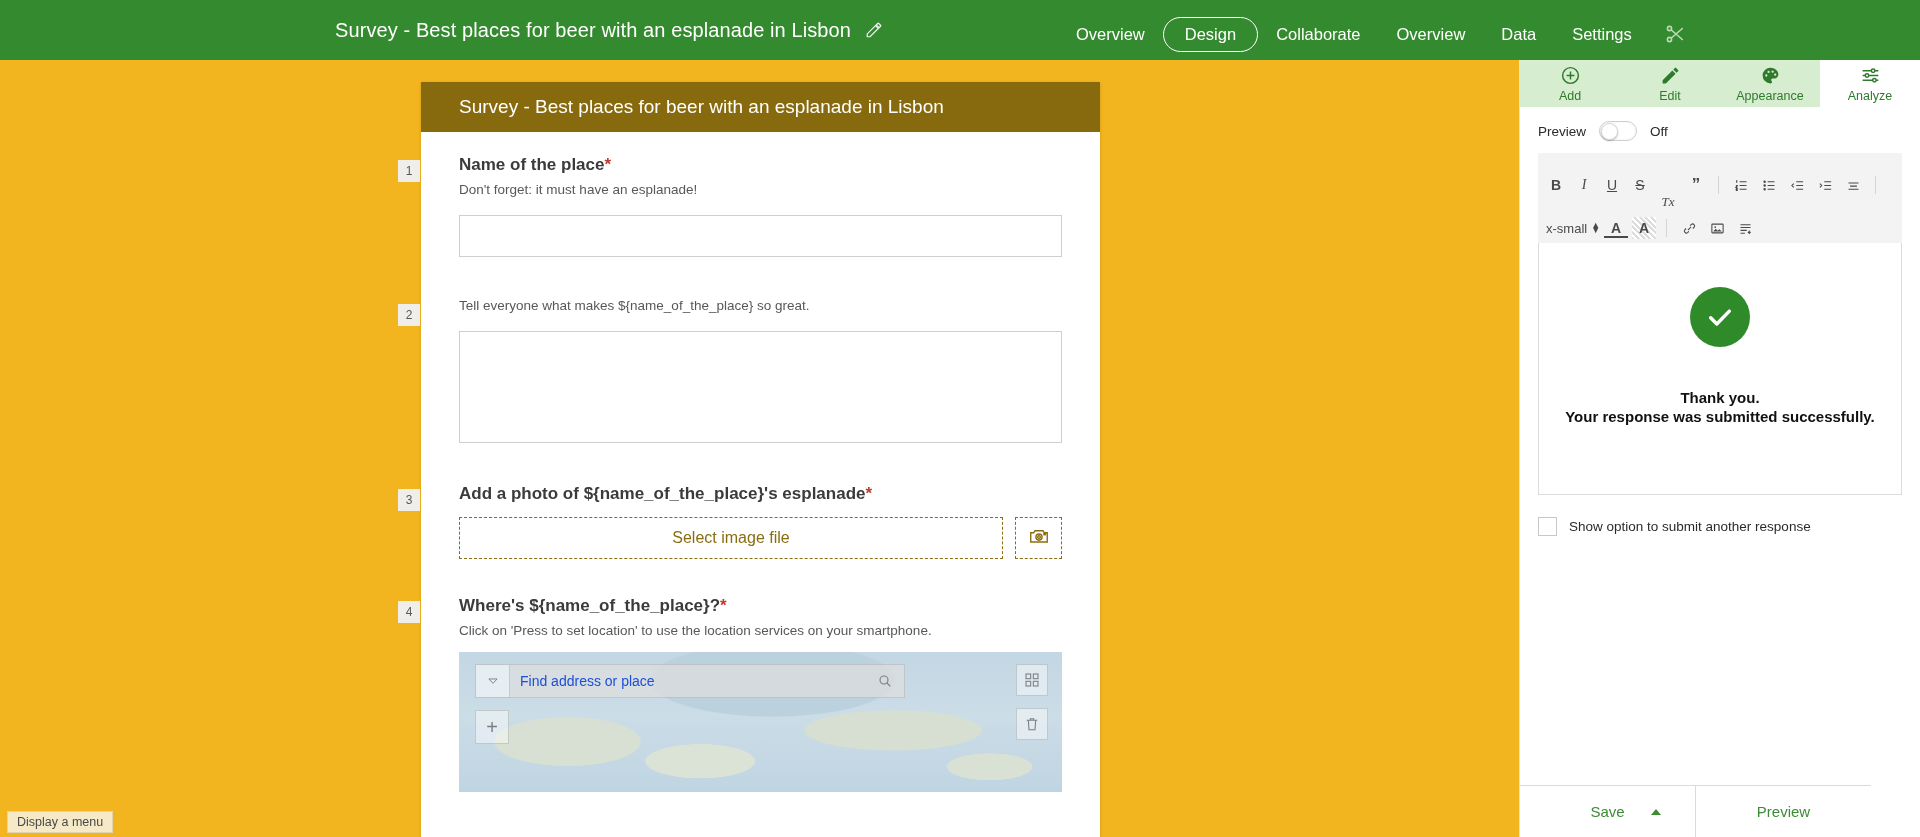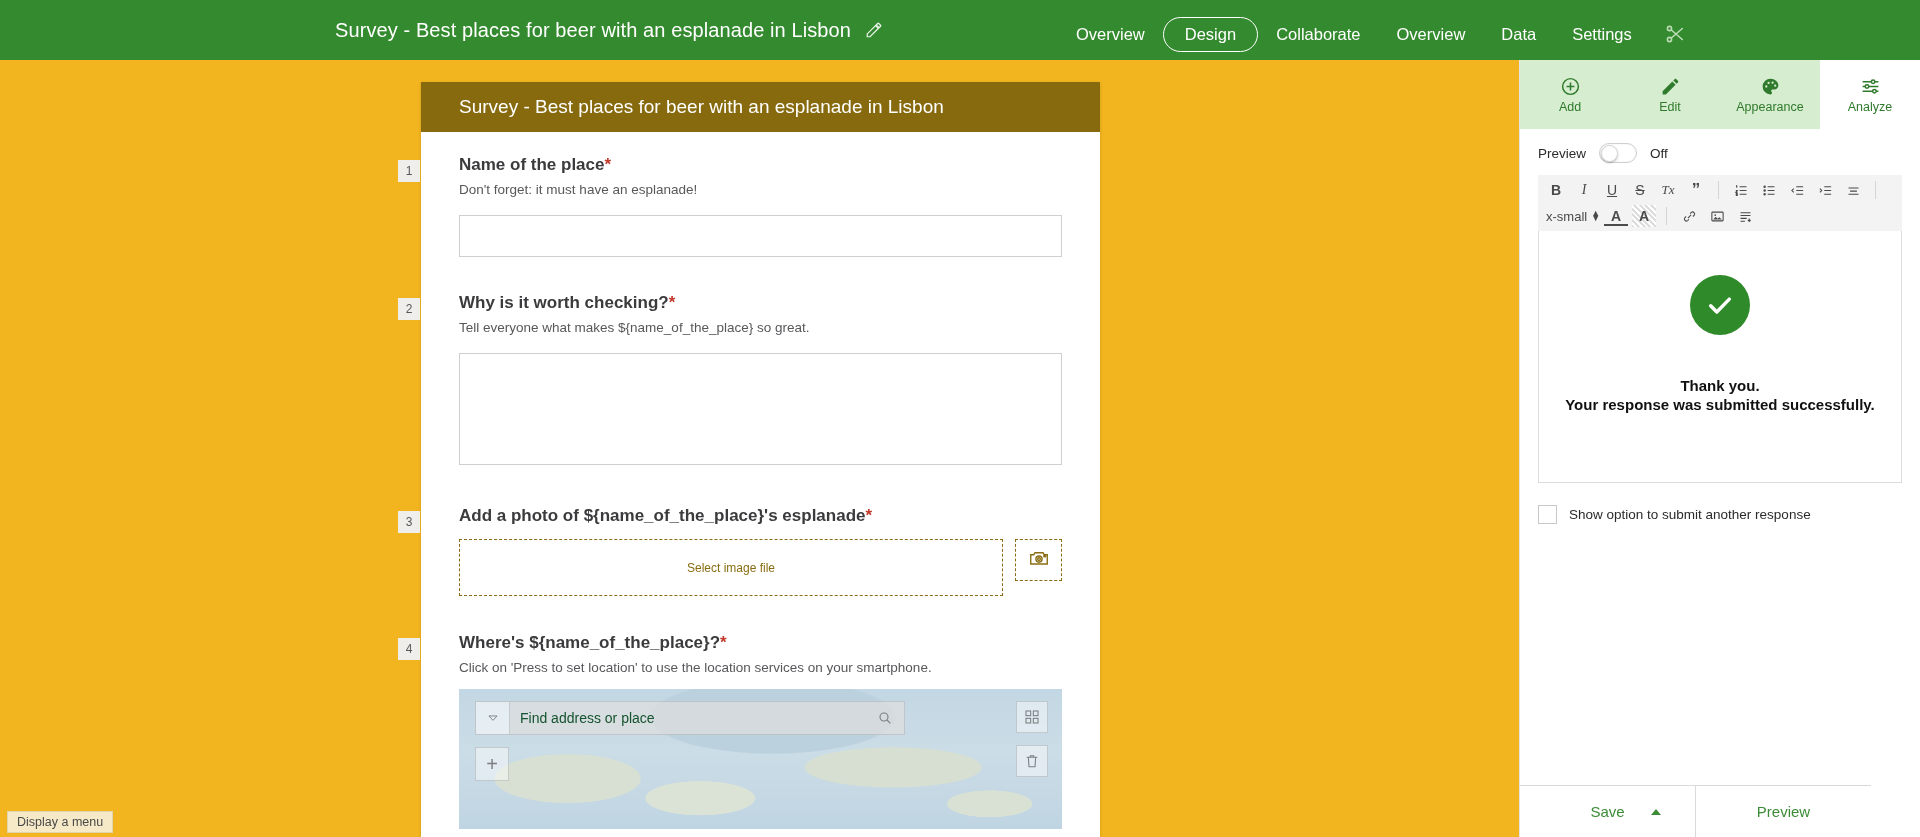--- a/index.html
+++ b/index.html
@@ -70,23 +70,23 @@
     font-family: inherit; font-size: 14px; padding: 0 10px; color:#333;
   }
   .q-textarea {
     margin-top: 18px; width: 100%; height: 112px;
     border: 1px solid #cfcfcf; background:#fff; outline:none; resize:none;
     font-family: inherit; font-size: 14px; padding: 8px 10px; color:#333;
   }
   
   .file-row { margin-top: 12px; display: flex; align-items: stretch; gap: 12px; }
   .file-drop {
-    flex: 1 1 auto; height: 57px; border: 1px dashed #8a6d12;
+    flex: 1 1 auto; height: 42px; border: 1px dashed #8a6d12;
     display: flex; align-items: center; justify-content: center;
-    color: #8a6d12; font-size: 12px; cursor: pointer;
+    color: #8a6d12; font-size: 16px; cursor: pointer;
   }
   .file-cam {
     width: 47px; height: 42px; border: 1px dashed #8a6d12;
     display: flex; align-items: center; justify-content: center; cursor:pointer;
   }
   
   .map-box {
     margin-top: 14px; width: 100%; height: 140px; position: relative;
     overflow: hidden; background: #aec9da;
   }
@@ -106,21 +106,21 @@
     position:absolute; left: 16px; top: 12px; height: 34px;
     display:flex; align-items:stretch; width: 430px;
     background: rgba(255,255,255,.55); border:1px solid rgba(120,120,120,.35);
   }
   .map-search .caret {
     width: 34px; display:flex; align-items:center; justify-content:center;
     border-right: 1px solid rgba(120,120,120,.3);
   }
   .map-search .field {
     flex:1; display:flex; align-items:center; padding-left: 10px;
-    color: #14532d; font-size: 14px; background: rgba(190,190,190,.35);
+    color: #1d4ed8; font-size: 14px; background: rgba(190,190,190,.35);
   }
   .map-search .mag {
     width: 38px; display:flex; align-items:center; justify-content:center;
     background: rgba(190,190,190,.35);
   }
   .map-zoom {
     position:absolute; left: 16px; top: 58px; width: 34px; height: 34px;
     background: rgba(255,255,255,.45); border:1px solid rgba(120,120,120,.3);
     display:flex; align-items:center; justify-content:center;
     color:#7b7f82; font-size: 20px; line-height:1;
@@ -131,21 +131,21 @@
     display:flex; align-items:center; justify-content:center;
   }
   .map-btn-r.one { top: 12px; }
   .map-btn-r.two { top: 56px; }
 
   
   #rightpanel {
     position: absolute; top: 60px; right: 0; width: 401px; height: 777px;
     background: #ffffff; border-left: 1px solid #e4e4e4;
   }
-  #rp-tabs { display: flex; height: 69px; border-radius: 26px; }
+  #rp-tabs { display: flex; height: 47px; border-radius: 26px; }
   .rp-tab {
     flex: 1; display: flex; flex-direction: column; align-items: center;
     justify-content: center; gap: 3px; cursor: pointer;
     background: #D6EDCF; color: #2f7a2c; font-size: 12.5px;
   }
   .rp-tab.active { background: #ffffff; }
   .rp-tab svg { display: block; }
   #rp-sectionhead {
     display: flex; align-items: center; gap: 10px;
     padding: 15px 18px 0 18px;
@@ -275,23 +275,20 @@
           <span>Name of the place</span><span class="req">*</span>
         </div>
         <div class="q-hint">Don't forget: it must have an esplanade!</div>
         <input class="q-input" type="text" placeholder="" style="">
       </div>
     </div>
 
     <div class="question" style="padding-top:35px;">
       <div class="q-wrap">
         <span class="qnum">2</span>
-        <div class="q-label">
-          <span>Why is it worth checking?</span><span class="req">*</span>
-        </div>
         <div class="q-hint">Tell everyone what makes ${name_of_the_place} so great.</div>
         <textarea class="q-textarea" placeholder="" style=""></textarea>
       </div>
     </div>
 
     <div class="question" style="padding-top:36px;">
       <div class="q-wrap">
         <span class="qnum">3</span>
         <div class="q-label">
           <span>Add a photo of ${name_of_the_place}'s esplanade</span><span class="req">*</span>
@@ -414,21 +411,21 @@
     </div>
     <span id="rp-togglestate">Off</span>
   </div>
 
   <div id="rte">
     <div class="rte-bar">
       <div class="rte-btn" style="font-weight:bold;">B</div>
       <div class="rte-btn" style="font-style:italic;font-family:'Liberation Serif',serif;">I</div>
       <div class="rte-btn" style="text-decoration:underline;">U</div>
       <div class="rte-btn" style="text-decoration:line-through;">S</div>
-      <div class="rte-btn" style="font-style:italic;font-size:13px;font-family:'Liberation Serif',serif;">Tx</div>
+      <div class="rte-btn" style="font-style:italic;font-size:13px;font-family:'Liberation Serif',serif;margin-top:34px;">Tx</div>
       <div class="rte-btn" style="font-weight:bold;font-size:17px;line-height:.6;">”</div>
       <div class="rte-sep"></div>
       <div class="rte-btn">
         <svg viewBox="0 0 24 24" width="15" height="15" fill="none" stroke="#4a4a4a" stroke-width="1.7">
           <path d="M9 6h11M9 12h11M9 18h11"></path>
             <path d="M3.2 4.6h1.2v3M3 12h2.2l-2.2 2.6h2.4M3 16.6h2.2v1.3H3.5v.7h1.7v1.3H3"></path>
         </svg>
       </div>
       <div class="rte-btn">
         <svg viewBox="0 0 24 24" width="15" height="15" fill="none" stroke="#4a4a4a" stroke-width="1.7">

